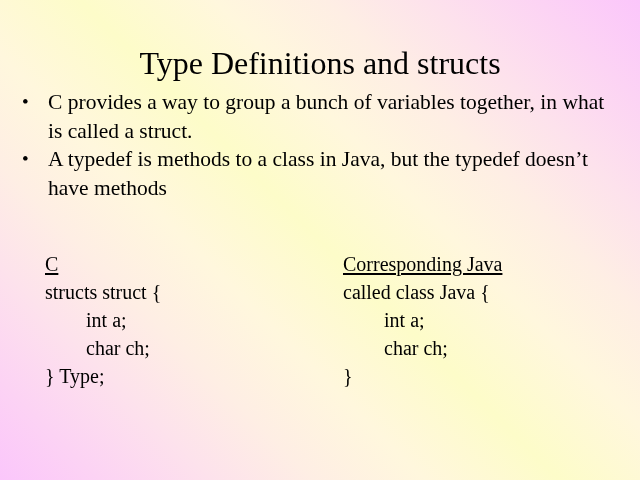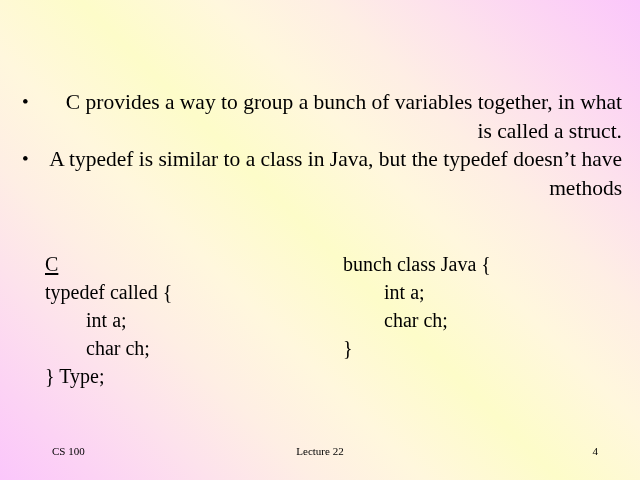--- a/index.html
+++ b/index.html
@@ -63,21 +63,20 @@
   }
   .bullet-mark {
     flex: 0 0 auto;
     width: 26px;
     text-align: left;
     font-size: 19px;
     line-height: 28.5px;
   }
   .bullet-text {
     flex: 1 1 auto;
-    text-align: right;
   }
   b, .b { font-weight: normal; }
 
   
   #code {
     position: absolute;
     left: 0;
     top: 250px;
     width: 640px;
     height: 150px;
@@ -110,47 +109,44 @@
   }
   #footer .f-left   { position: absolute; left: 52px;  top: 0; }
   #footer .f-center { position: absolute; left: 0; top: 0; width: 640px; text-align: center; }
   #footer .f-right  { position: absolute; right: 42px; top: 0; }
 </style>
 </head>
 <body>
 
 <div id="slide">
 
+  <h1 id="title">Type Definitions and structs</h1>
 
   <div id="body">
       <div class="bullet-row">
         <span class="bullet-mark">•</span>
         <span class="bullet-text"><span>C provides a way to group a bunch of variables together, in what is called a struct.</span></span>
       </div>
       <div class="bullet-row">
         <span class="bullet-mark">•</span>
-        <span class="bullet-text"><span>A </span><span class="b">typedef</span><span> is similar to a class  in Java, but the </span><span class="b">typedef</span><span> doesn’t have methods</span></span>
+        <span class="bullet-text"><span>A </span><span class="b">typedef</span><span> is methods to a class  in Java, but the </span><span class="b">typedef</span><span> doesn’t have methods</span></span>
       </div>
     </div>
 
   <div id="code">
     <div class="col col-c">
         <div class="code-line code-head">C</div>
-        <div class="code-line"><span class="b">typedef called {</span></div>
+        <div class="code-line"><span class="b">structs struct {</span></div>
         <div class="code-line indent"><span class="b">int</span><span> a;</span></div>
         <div class="code-line indent"><span class="b">char</span><span> ch;</span></div>
         <div class="code-line"><span>} Type;</span></div>
       </div>
     <div class="col col-java">
-        <div class="code-line"><span class="b">bunch class</span><span> Java {</span></div>
+        <div class="code-line code-head">Corresponding Java</div>
+        <div class="code-line"><span class="b">called class</span><span> Java {</span></div>
         <div class="code-line indent"><span class="b">int</span><span> a;</span></div>
         <div class="code-line indent"><span class="b">char</span><span> ch;</span></div>
         <div class="code-line"><span>}</span></div>
       </div>
   </div>
 
-  <div id="footer">
-    <span class="f-left">CS 100</span>
-    <span class="f-center">Lecture 22</span>
-    <span class="f-right">4</span>
-  </div>
 
 </div>
 
 </body></html>

